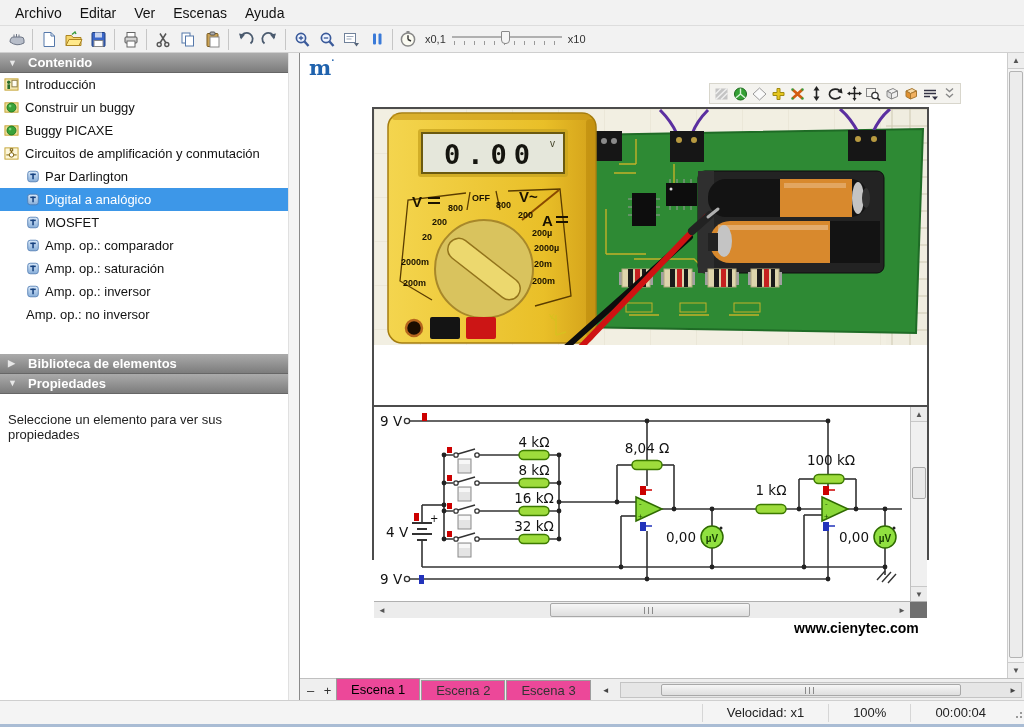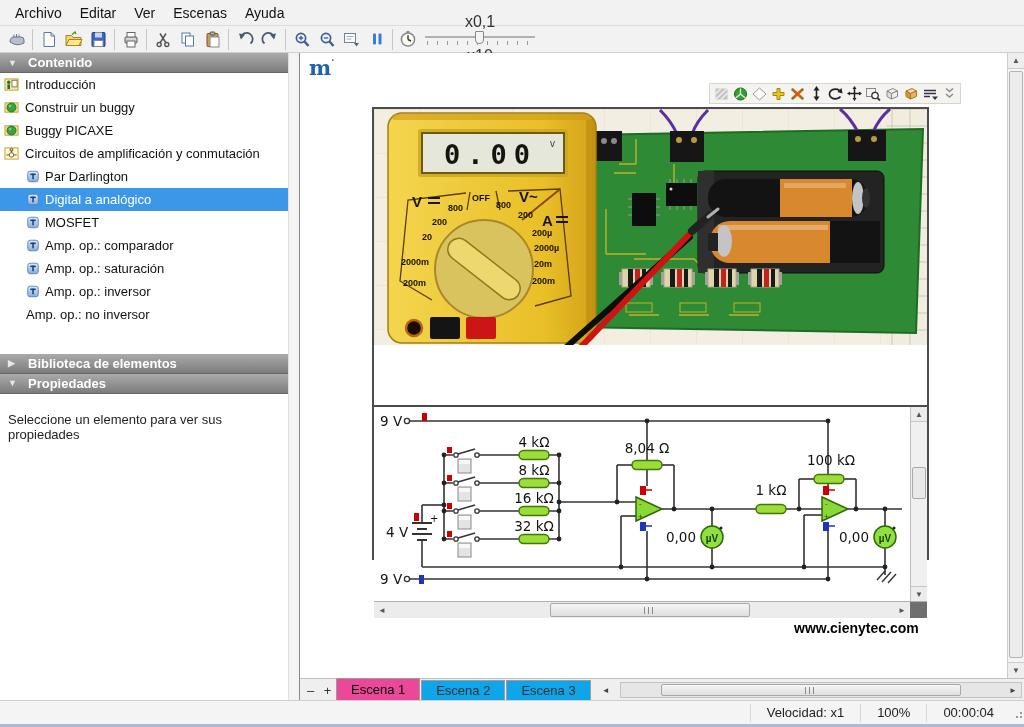--- a/index.html
+++ b/index.html
@@ -8,21 +8,21 @@
   .window { display:flex; flex-direction:column; width:1024px; height:727px; }
 
   
   .menubar { height:26px; background:#f2f2f2; border-bottom:1px solid #dddddd; display:flex; align-items:center; padding-left:6px; }
   .menu-item { padding:3px 9px; font-size:14px; color:#111; }
 
   
   .toolbar { height:27px; background:#f2f2f2; border-bottom:1px solid #cfcfcf; display:flex; align-items:center; padding:0 4px; }
   .tb { width:25px; height:23px; display:flex; align-items:center; justify-content:center; border-radius:2px; }
   .sep { width:1px; height:21px; background:#c6c6c6; margin:0 3px; }
-  .speed { display:flex; align-items:center; margin-left:4px; font-size:16px; color:#333;flex-direction:column; }
+  .speed { display:flex; align-items:center; gap:6px; margin-left:4px; font-size:11px; color:#333; }
   .slider { position:relative; width:110px; height:16px; }
   .slider .track { position:absolute; left:0; right:0; top:5px; height:2px; background:#b0b0b0; }
   .slider .ticks { position:absolute; left:2px; right:2px; top:10px; height:4px;
      background:repeating-linear-gradient(90deg,#9a9a9a 0 1px,transparent 1px 10px); }
   .slider .thumb { position:absolute; left:45%; top:0; width:9px; height:13px; background:#f4f4f4; border:1px solid #888; border-radius:1px 1px 4px 4px; }
 
   
   .content { flex:1; display:flex; min-height:0; }
 
   
@@ -68,30 +68,30 @@
   .watermark { position:absolute; left:494px; top:567px; font-weight:bold; font-size:14px; color:#000; }
 
   .vscroll { width:17px; background:#f4f4f4; border-left:1px solid #cccccc; position:relative; font-size:8px; color:#555; }
   .vscroll .a { height:16px; display:flex; align-items:center; justify-content:center; background:#eeeeee; border-bottom:1px solid #cccccc; }
   .vscroll .a.b { position:absolute; bottom:0; left:0; right:0; border-top:1px solid #cccccc; border-bottom:none; }
   .vthumb { position:absolute; left:1px; right:1px; top:18px; bottom:20px; background:#ececec; border:1px solid #b4b4b4; border-radius:2px; }
 
   
   .tabrow { height:22px; background:#efefef; border-top:1px solid #c0c0c0; display:flex; align-items:flex-end; padding-left:2px; }
   .tabbtn { width:15px; height:16px; margin:0 1px 2px 1px; display:flex; align-items:center; justify-content:center; font-size:13px; color:#333; border-radius:2px; }
-  .tab { height:20px; padding:0 14px; display:flex; align-items:center; font-size:13px; background:#0ea5e9; border:1px solid #9c9c9c; border-bottom:none; margin-right:1px; color:#333; }
+  .tab { height:20px; padding:0 14px; display:flex; align-items:center; font-size:13px; background:#ec4899; border:1px solid #9c9c9c; border-bottom:none; margin-right:1px; color:#333; }
   .tab.active { background:#ec4899; height:22px; font-weight:normal; color:#000; }
   .tab-arrow { width:16px; height:16px; margin:0 4px 2px 6px; display:flex; align-items:center; justify-content:center; font-size:8px; color:#444; }
   .tabscroll { flex:1; height:16px; margin:0 2px 2px 2px; position:relative; background:#e6e6e6; border:1px solid #c4c4c4; }
   .tabscroll .hthumb { left:40px; width:300px; }
   .tabscroll .ra { position:absolute; right:1px; top:0; bottom:0; width:14px; display:flex; align-items:center; justify-content:center; font-size:8px; color:#444; }
 
   
   .statusbar { height:27px; background:#f4f4f4; border-top:1px solid #cfcfcf; border-bottom:3px solid #a9bcd4; display:flex; align-items:center; justify-content:flex-end; font-size:13px; color:#222; }
-  .sfield { padding:0 16px; border-left:1px solid #d6d6d6; height:18px; display:flex; align-items:center; }
+  .sfield { padding:0 24px; border-left:1px solid #d6d6d6; height:18px; display:flex; align-items:center; }
   .rgrip { width:14px; height:100%; background:
      radial-gradient(circle at 11px 16px,#9a9a9a 1.2px,transparent 1.5px),
      radial-gradient(circle at 7px 16px,#9a9a9a 1.2px,transparent 1.5px),
      radial-gradient(circle at 11px 12px,#9a9a9a 1.2px,transparent 1.5px); }
 </style>
 </head>
 <body>
 
 <svg width="0" height="0" style="position:absolute">
   <defs>

